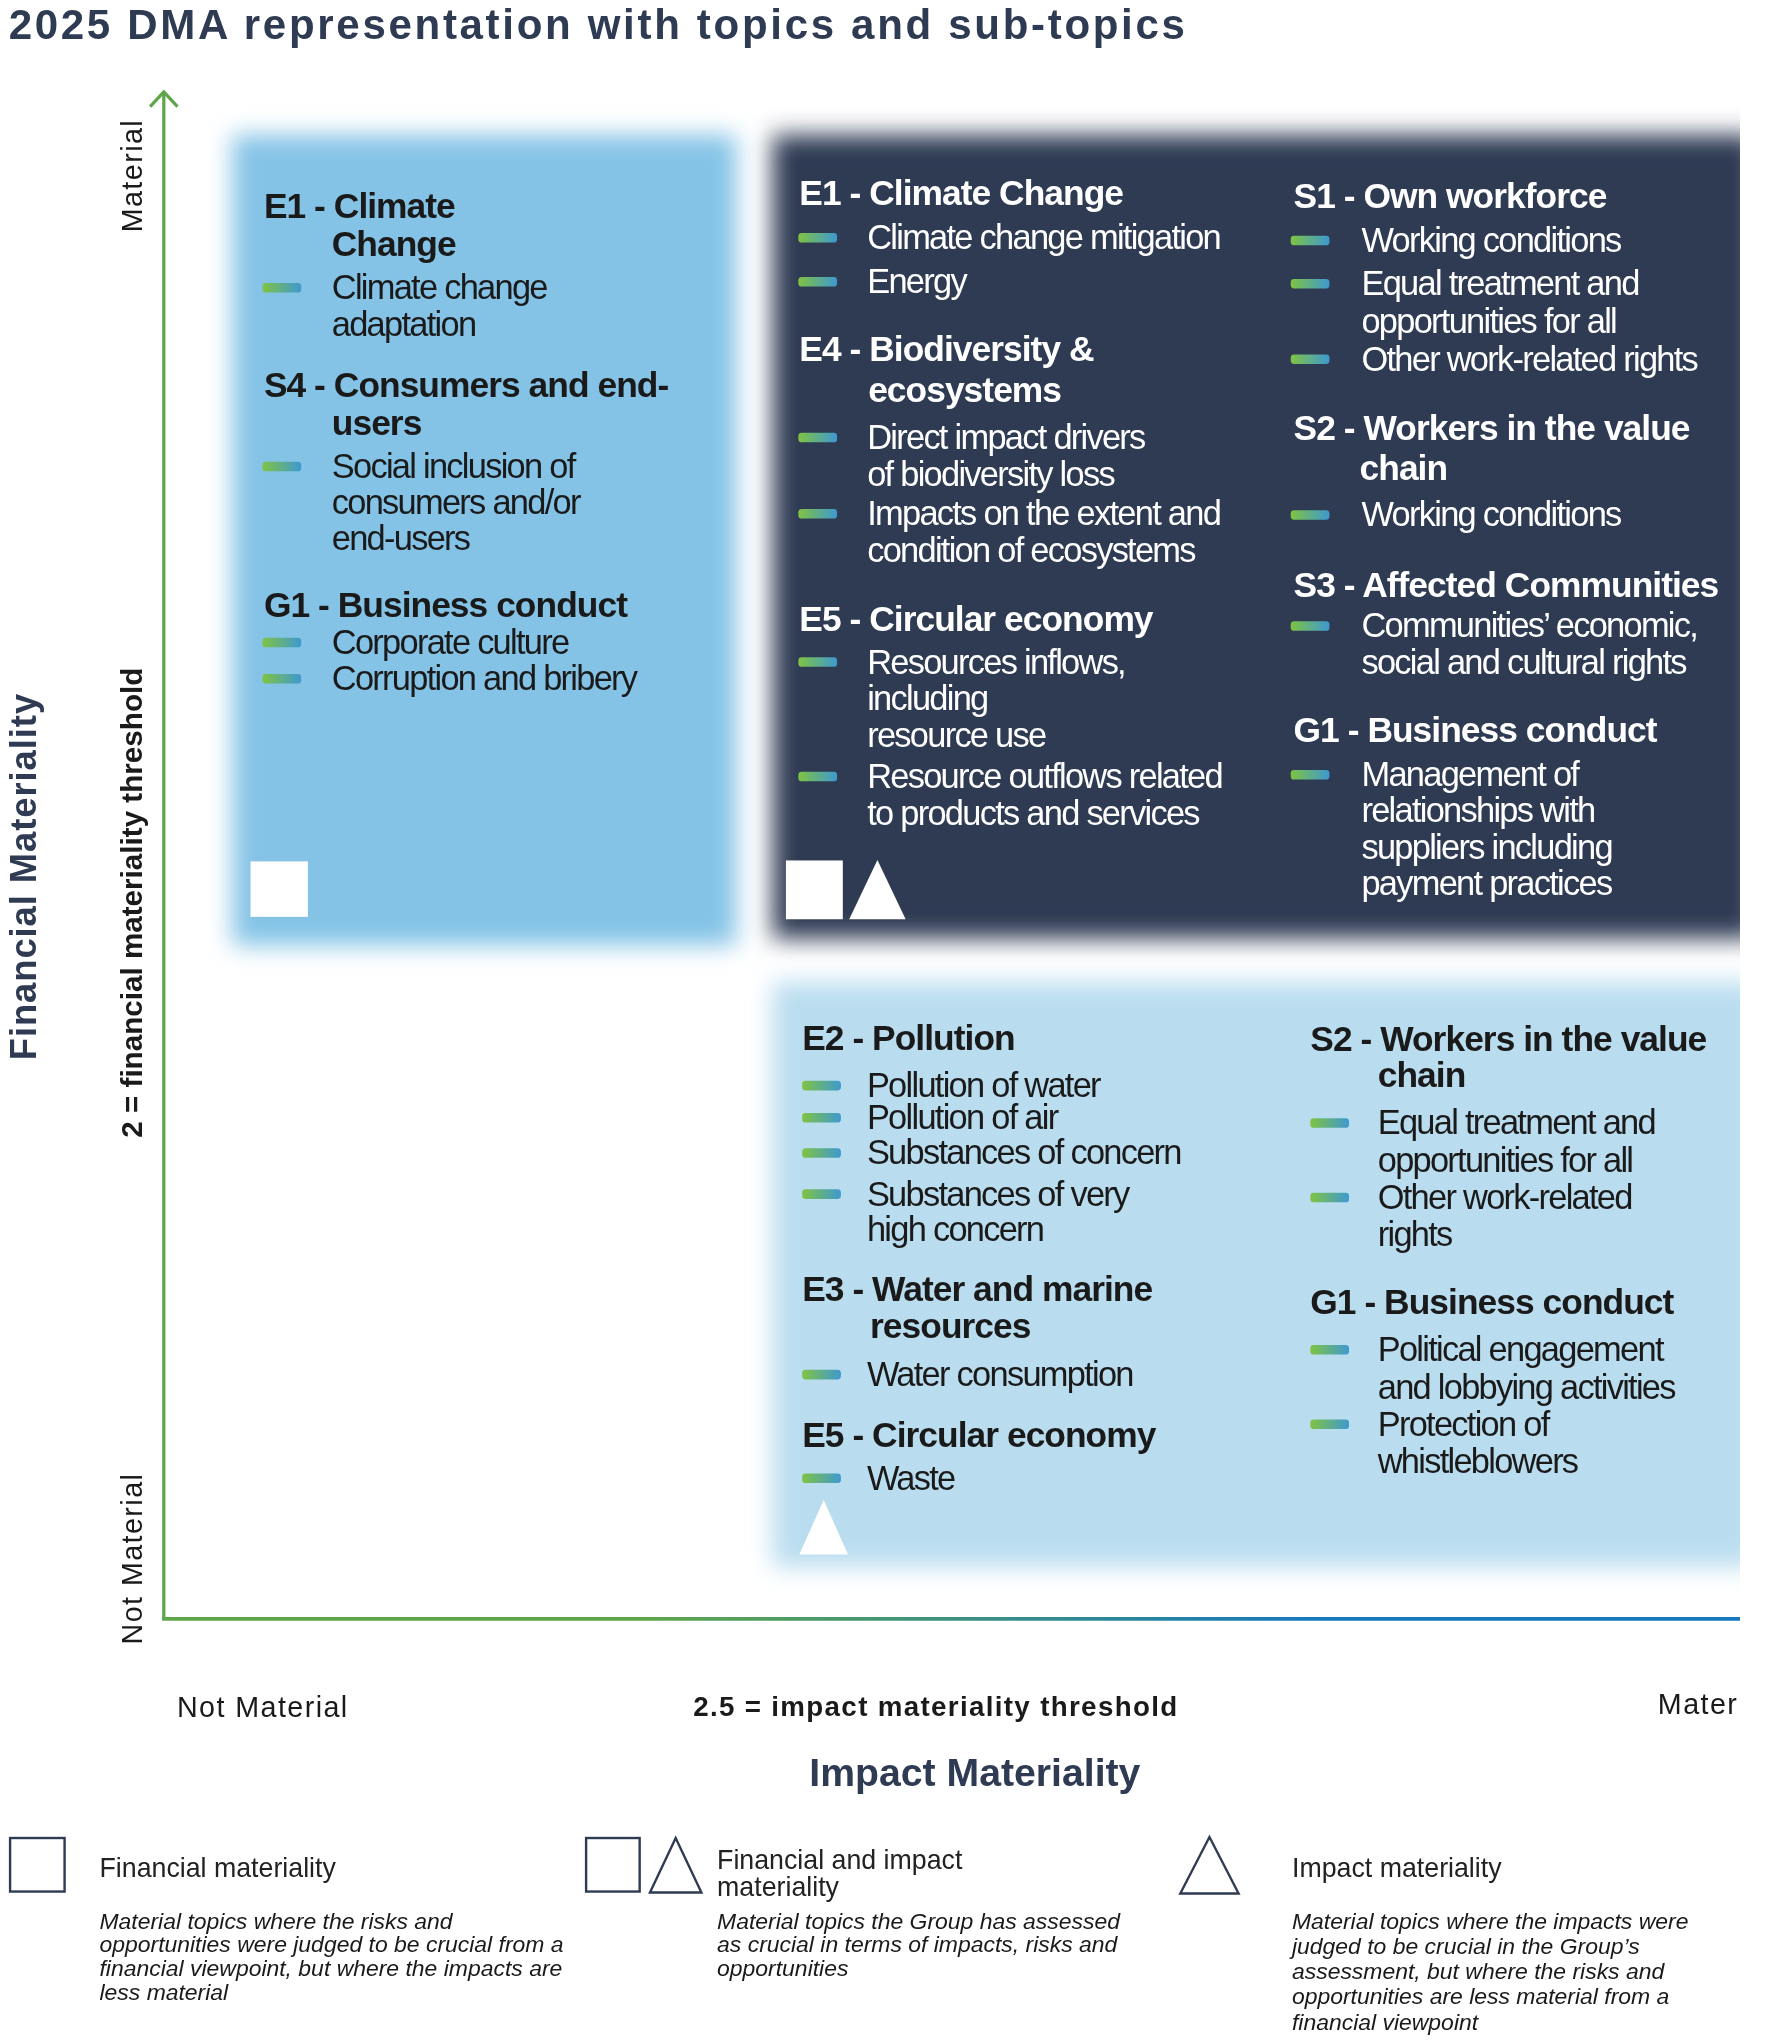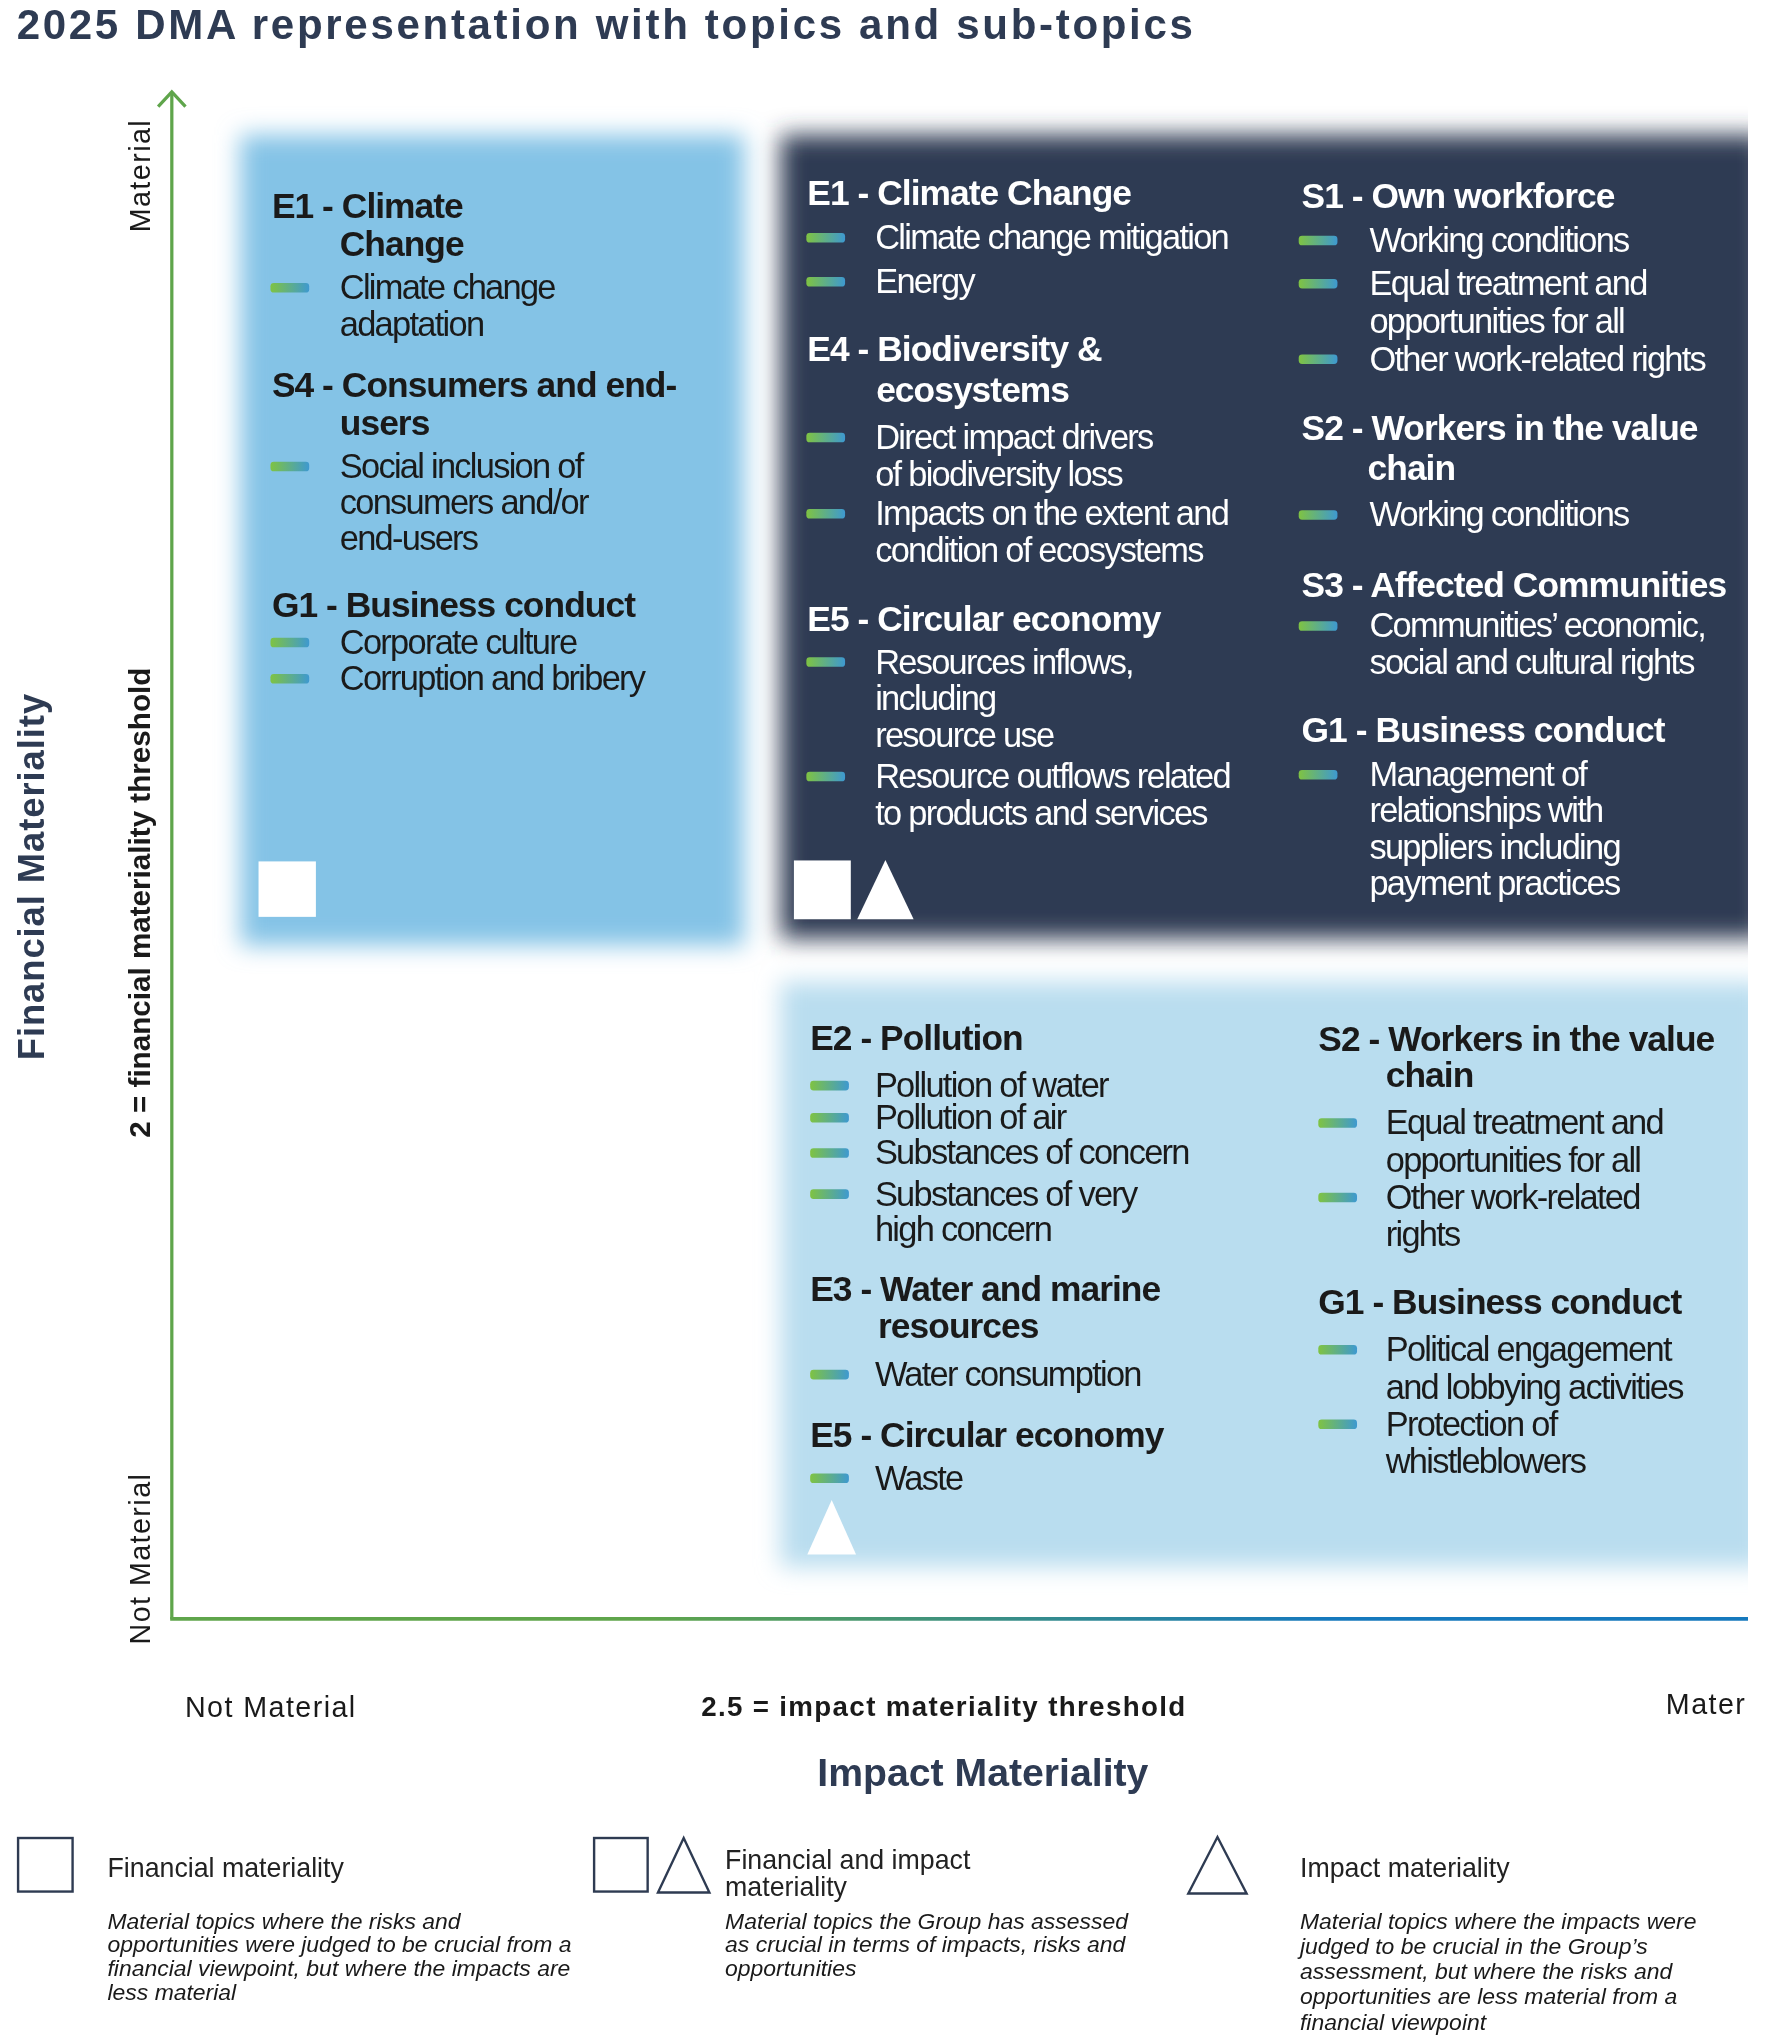--- a/index.html
+++ b/index.html
@@ -1,15 +1,15 @@
 <!DOCTYPE html>
 <html><head><meta charset="utf-8">
 <style>
 html,body{margin:0;padding:0;background:#fff;}
-#c{position:relative;width:1740px;height:2045px;overflow:hidden;margin-left:8px;}
+#c{position:relative;width:1740px;height:2045px;overflow:hidden;}
 svg{display:block;}
 text{font-family:"Liberation Sans",sans-serif;}
 .h{font-size:37px;font-weight:700;letter-spacing:-1px;}
 .b{font-size:36px;font-weight:400;letter-spacing:-1.8px;}
 .wt{fill:#ffffff;} .bk{fill:#1a1a1a;}
 .lab{font-size:30px;letter-spacing:1.5px;fill:#1a1a1a;}
 .labb{font-size:29px;font-weight:700;letter-spacing:1.4px;fill:#1a1a1a;}
 .leg{font-size:28px;fill:#222222;}
 .it{font-size:24px;font-style:italic;fill:#1a1a1a;}
 </style></head>

